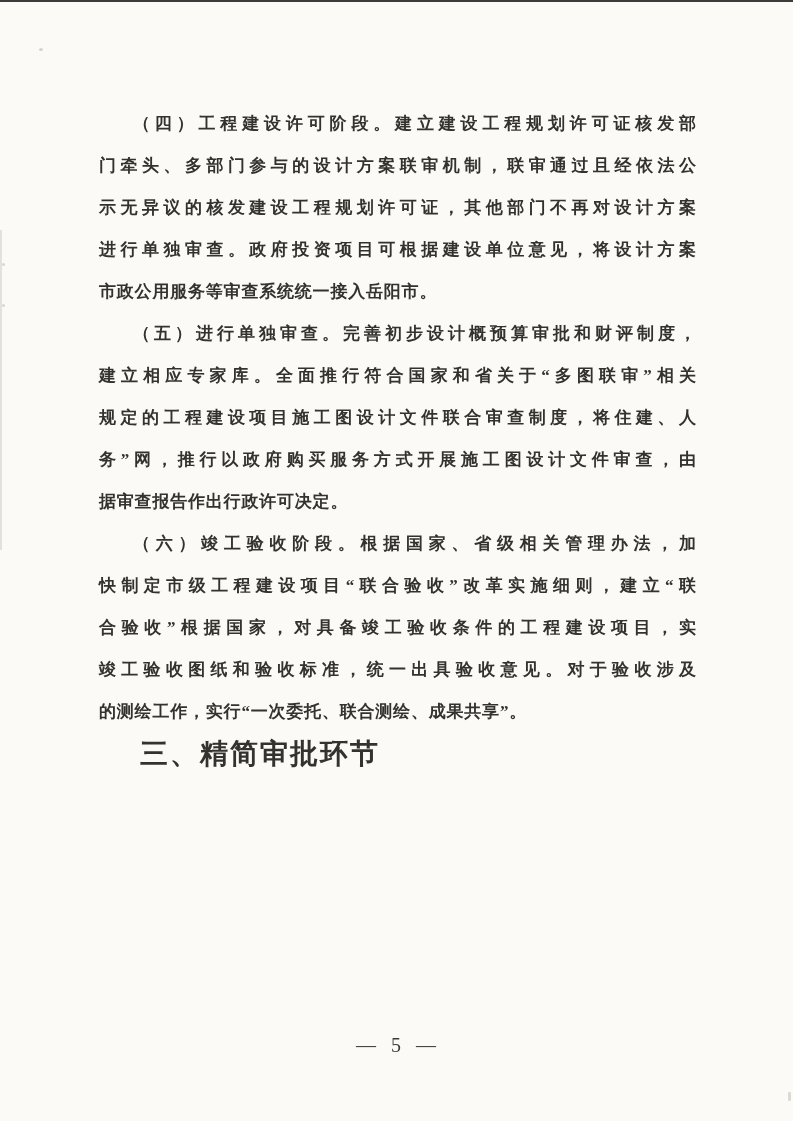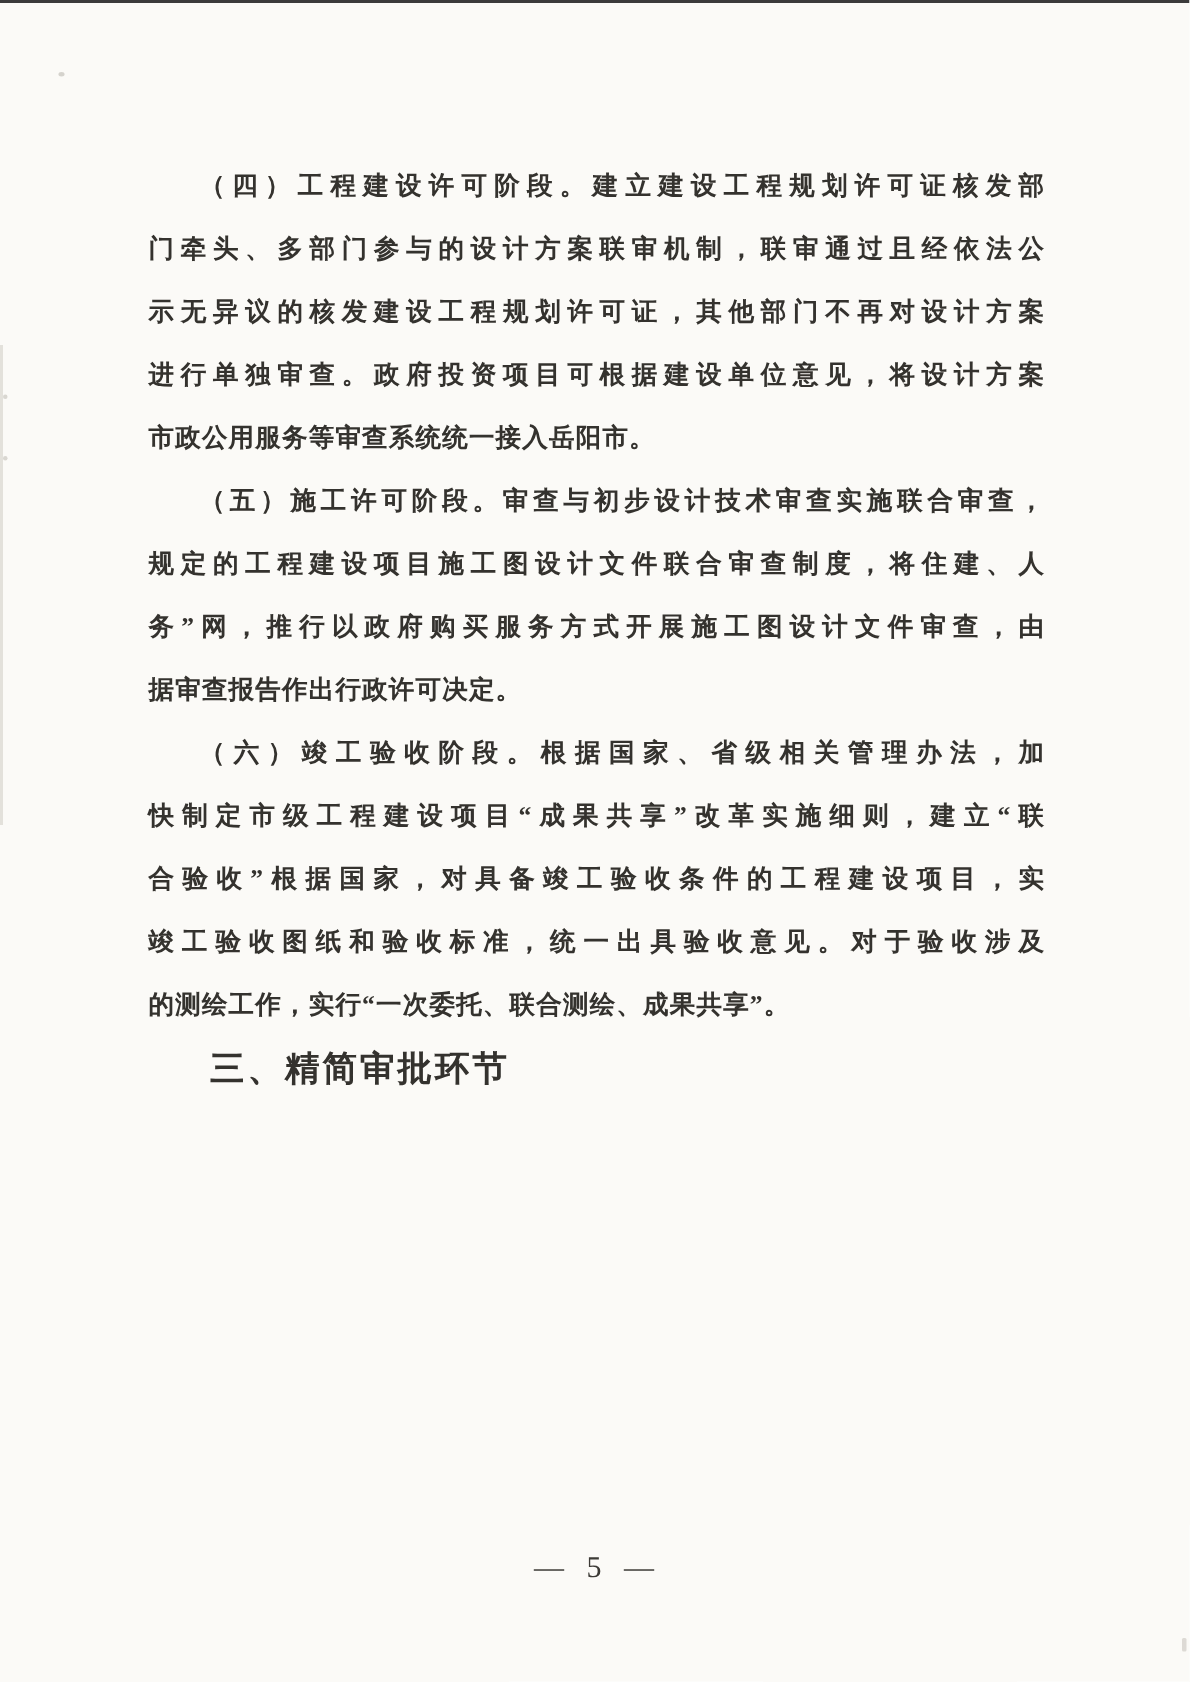--- a/index.html
+++ b/index.html
@@ -67,21 +67,21 @@
   .line.indent { text-indent: 2em; }
   .line.end {
     text-align: left;
     text-align-last: left;
     letter-spacing: 0.8px;
   }
   .heading {
     margin: 0;
     height: 42px;
     line-height: 42px;
-    font-size: 23px;
+    font-size: 28px;
     font-weight: 700;
     letter-spacing: 2px;
     text-indent: 41px;
     font-family: "Liberation Sans", "DejaVu Sans", sans-serif;
     color: var(--ink, #34322e);
   }
   .pagenum {
     position: absolute;
     top: 1028px;
     left: 0;
@@ -111,29 +111,30 @@
 
     <section class="para">
       <div class="line indent">（四）工程建设许可阶段。建立建设工程规划许可证核发部</div>
       <div class="line">门牵头、多部门参与的设计方案联审机制，联审通过且经依法公</div>
       <div class="line">示无异议的核发建设工程规划许可证，其他部门不再对设计方案</div>
       <div class="line">进行单独审查。政府投资项目可根据建设单位意见，将设计方案</div>
       <div class="line end">市政公用服务等审查系统统一接入岳阳市。</div>
     </section>
 
     <section class="para">
-      <div class="line indent">（五）施工许可阶段。审查与初步设计技术审查实施联合审查，</div>
+      <div class="line indent">（五）进行单独审查。完善初步设计概预算审批和财评制度，</div>
+      <div class="line">建立相应专家库。全面推行符合国家和省关于“多图联审”相关</div>
       <div class="line">规定的工程建设项目施工图设计文件联合审查制度，将住建、人</div>
       <div class="line">务”网，推行以政府购买服务方式开展施工图设计文件审查，由</div>
       <div class="line end">据审查报告作出行政许可决定。</div>
     </section>
 
     <section class="para">
       <div class="line indent">（六）竣工验收阶段。根据国家、省级相关管理办法，加</div>
-      <div class="line">快制定市级工程建设项目“成果共享”改革实施细则，建立“联</div>
+      <div class="line">快制定市级工程建设项目“联合验收”改革实施细则，建立“联</div>
       <div class="line">合验收”根据国家，对具备竣工验收条件的工程建设项目，实</div>
       <div class="line">竣工验收图纸和验收标准，统一出具验收意见。对于验收涉及</div>
       <div class="line end">的测绘工作，实行“一次委托、联合测绘、成果共享”。</div>
     </section>
 
     <h2 class="heading">三、精简审批环节</h2>
 
 
   </main>
 

